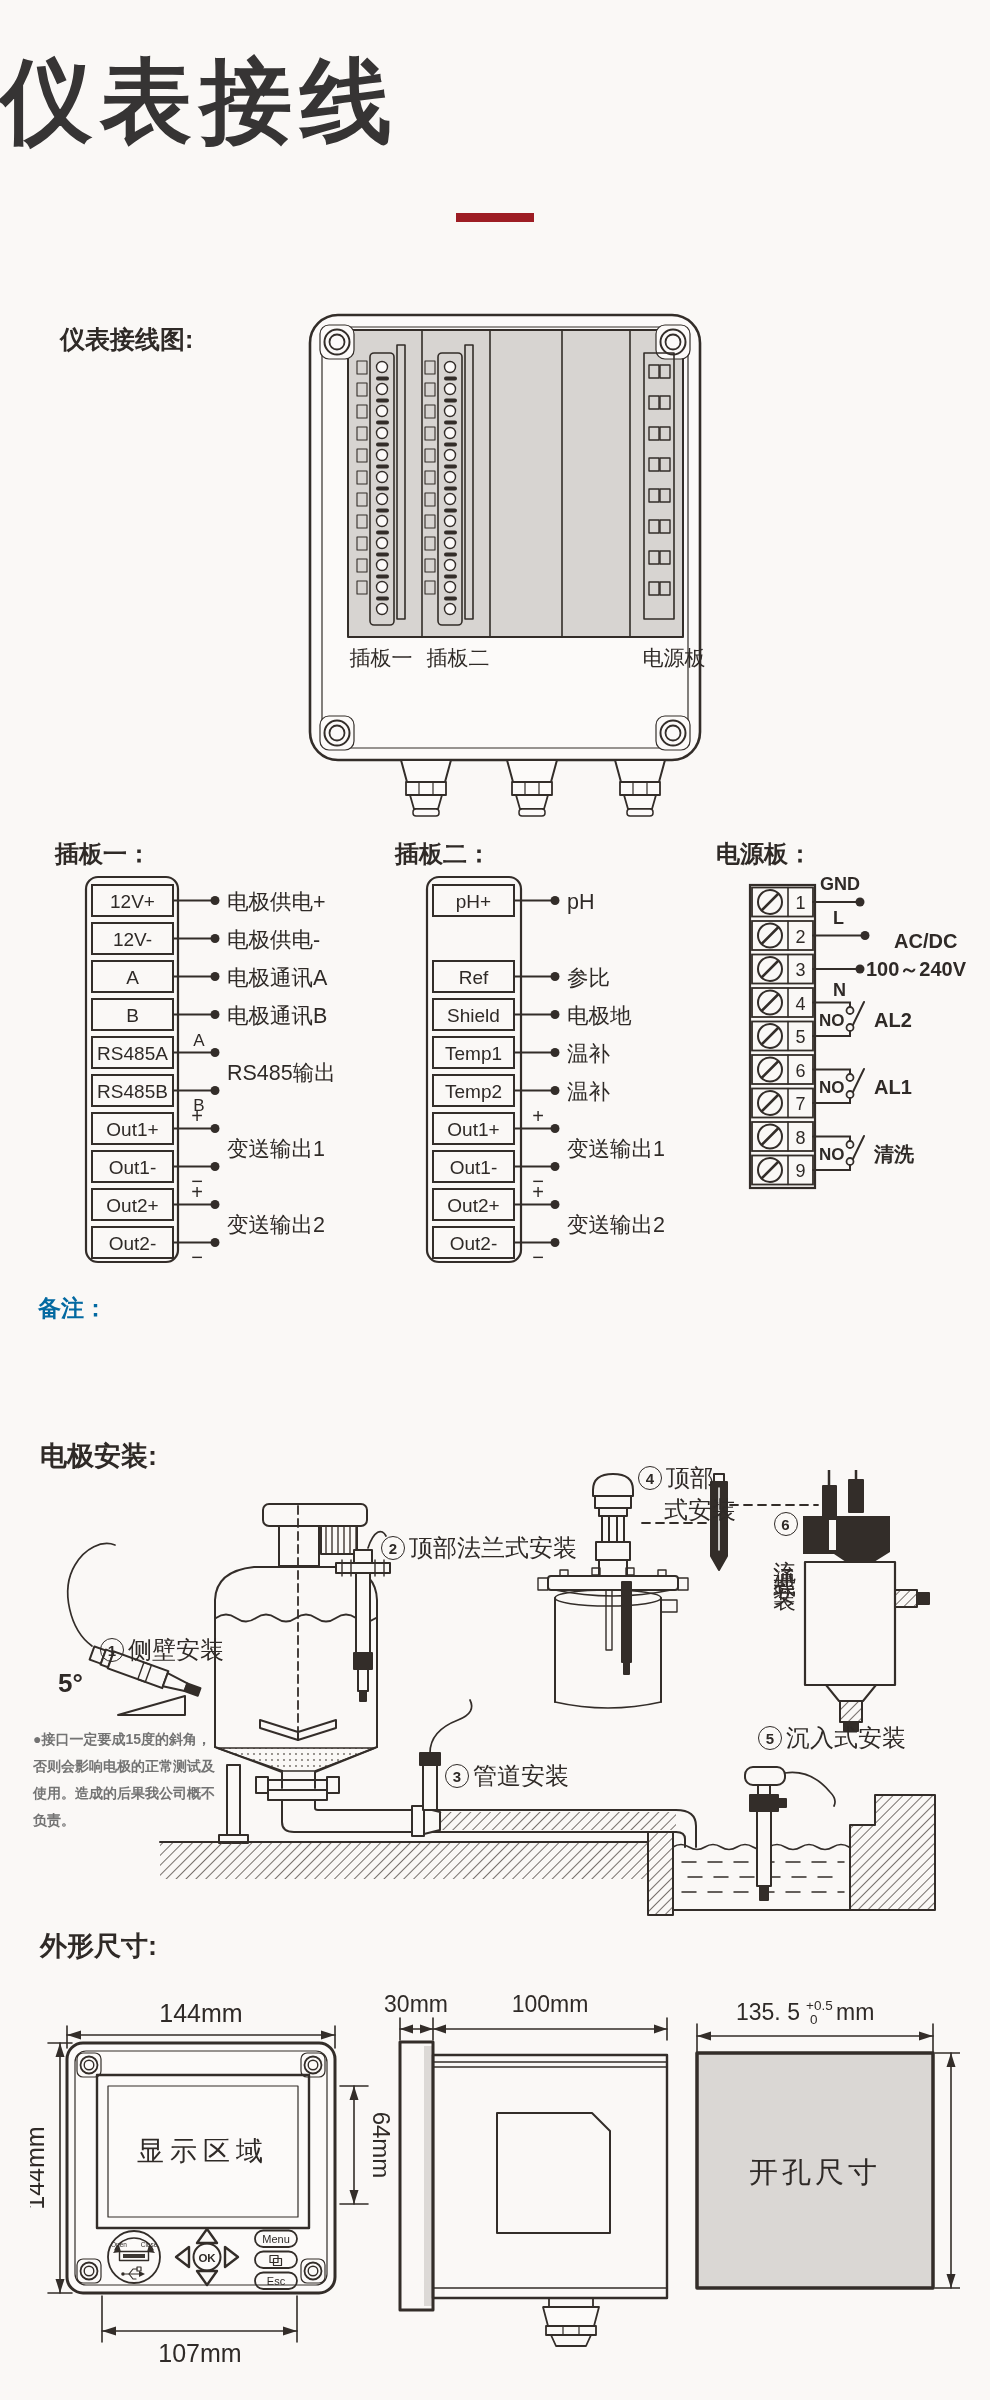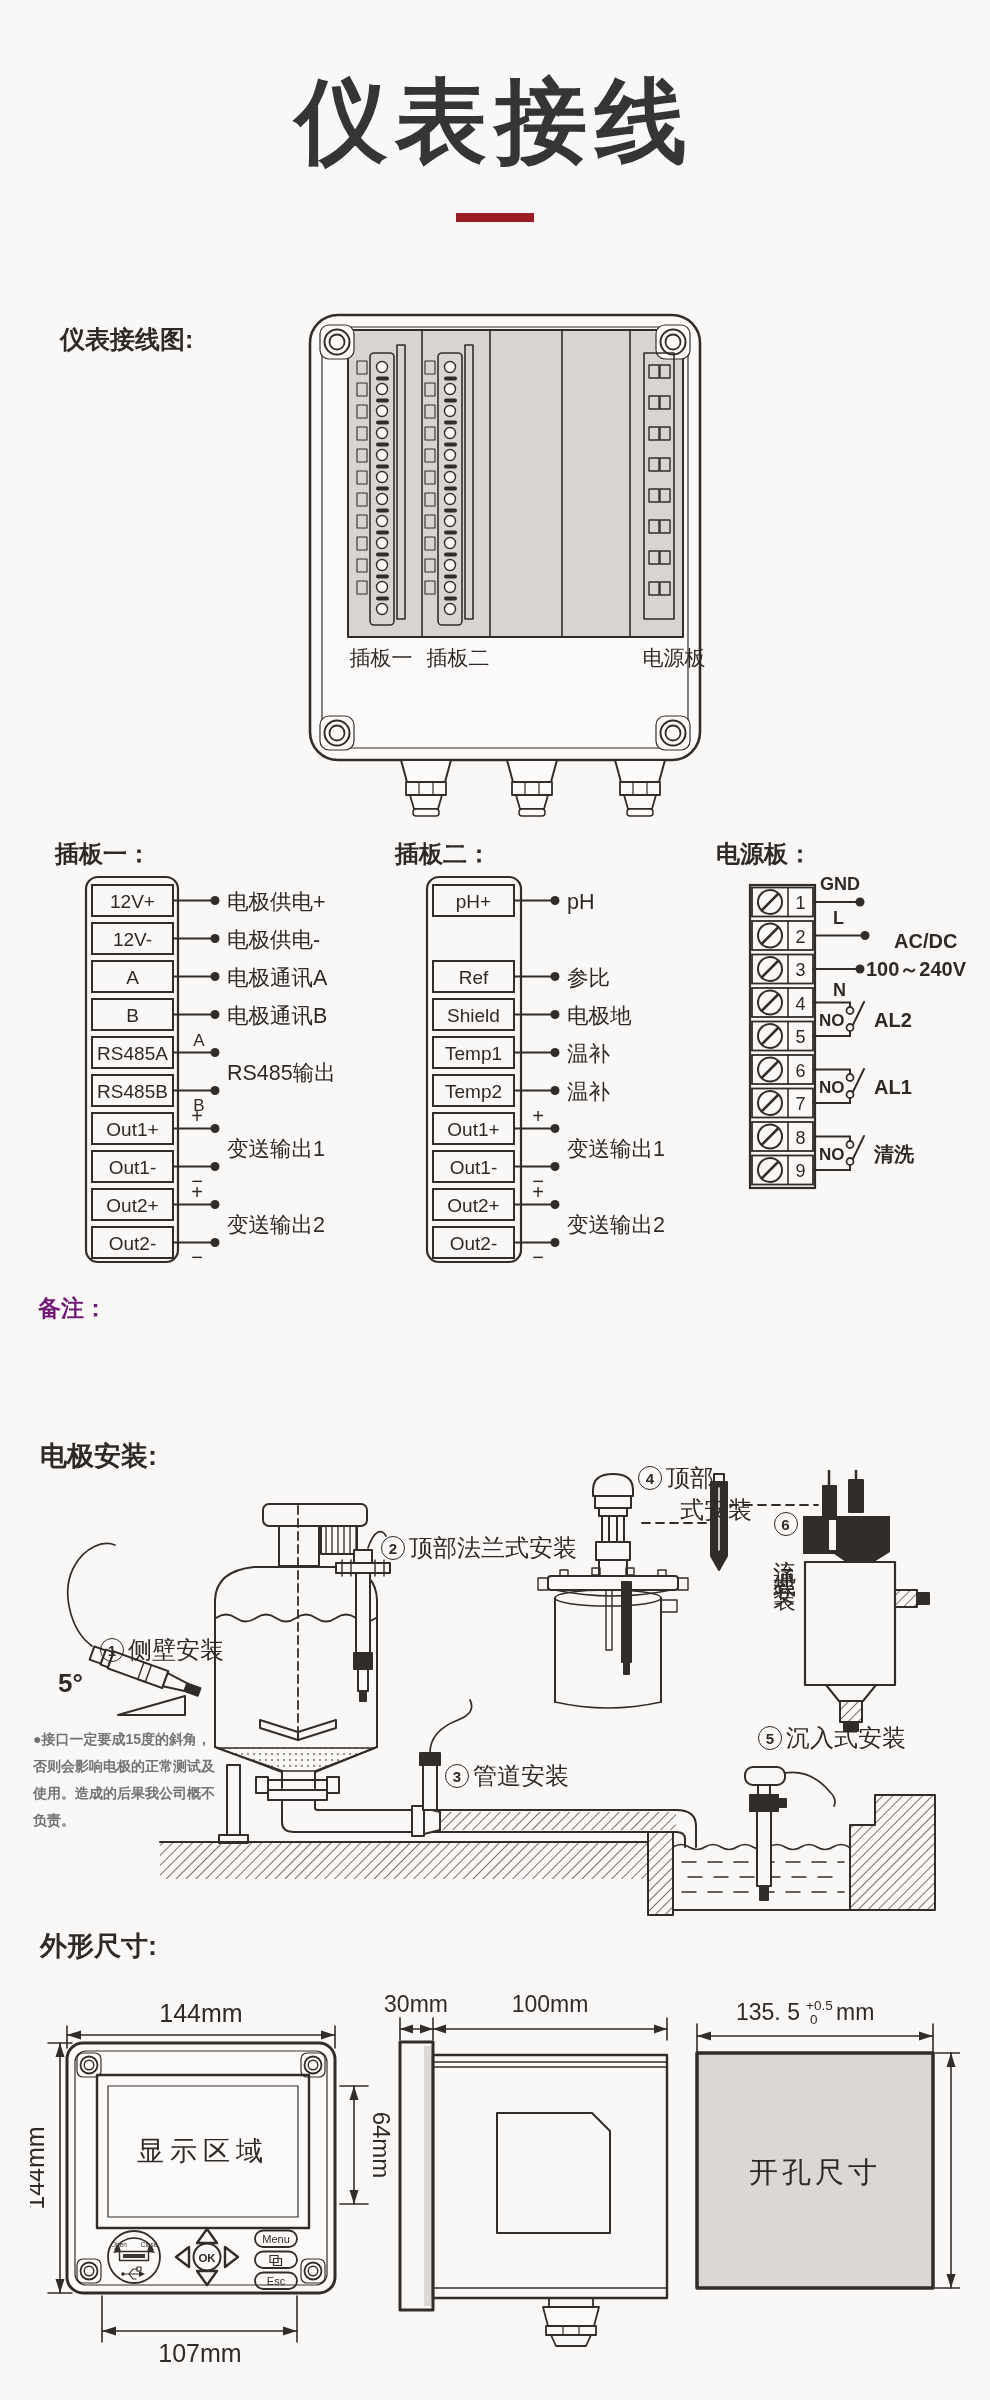--- a/index.html
+++ b/index.html
@@ -1,25 +1,25 @@
 <!DOCTYPE html>
 <html><head>
 <meta charset="utf-8">
 <style>
   html,body{margin:0;padding:0}
   body{width:990px;height:2400px;position:relative;background:#faf8f6;
        font-family:"Liberation Sans",sans-serif;color:#2f2a27;overflow:hidden}
   .abs{position:absolute}
-  #page-title{position:absolute;top:60px;left:0;width:990px;text-align:center;
+  #page-title{position:absolute;top:40px;left:0;width:990px;
     font-size:92px;font-weight:800;letter-spacing:8px;color:#363434}
   #redbar{position:absolute;top:213px;left:50%;transform:translateX(-50%);
     width:78px;height:9px;background:#9d1d24}
   .caption{font-size:25px;font-weight:600;white-space:nowrap}
   .sec-title{font-size:27px;font-weight:700;white-space:nowrap}
-  .notes{font-size:23px;font-weight:700;line-height:37px;color:#701a75}
+  .notes{font-size:23px;font-weight:700;line-height:37px;color:#0369a1}
   .notes .row{display:flex;white-space:nowrap}
   .ins-label{font-size:24px;font-weight:500;display:flex;align-items:center;gap:4px;white-space:nowrap}
   .numcirc{display:inline-flex;align-items:center;justify-content:center;flex:0 0 auto;
     width:22px;height:22px;border:1.8px solid #2f2a27;border-radius:50%;
     font-size:15px;font-weight:600;line-height:1}
   .warn{font-size:14px;font-weight:600;line-height:27px;width:192px;color:#737373}
   .vert{writing-mode:vertical-rl;text-orientation:upright;font-size:23px;
     letter-spacing:7px;font-weight:500}
   .deg{font-size:26px;font-weight:700}
   svg{display:block}
@@ -494,21 +494,21 @@
 </div>
 <div class="abs ins-label" style="left:445px;top:1760px">
   <span class="numcirc">3</span>
   <span>管道安装</span>
 </div>
 <div class="abs" style="left:638px;top:1462px">
   <div class="ins-label">
       <span class="numcirc">4</span>
     <span>顶部</span>
     </div>
-  <div class="ins-label" style="margin-left:42px">
+  <div class="ins-label" style="margin-left:26px">
       <span>式安装</span>
     </div>
 </div>
 <div class="abs ins-label" style="left:758px;top:1722px">
   <span class="numcirc">5</span>
   <span>沉入式安装</span>
 </div>
 <div class="abs" style="left:770px;top:1512px;display:flex;flex-direction:column;align-items:center;gap:6px">
   <span class="numcirc">6</span>
   <div class="vert">流通式安装</div>

